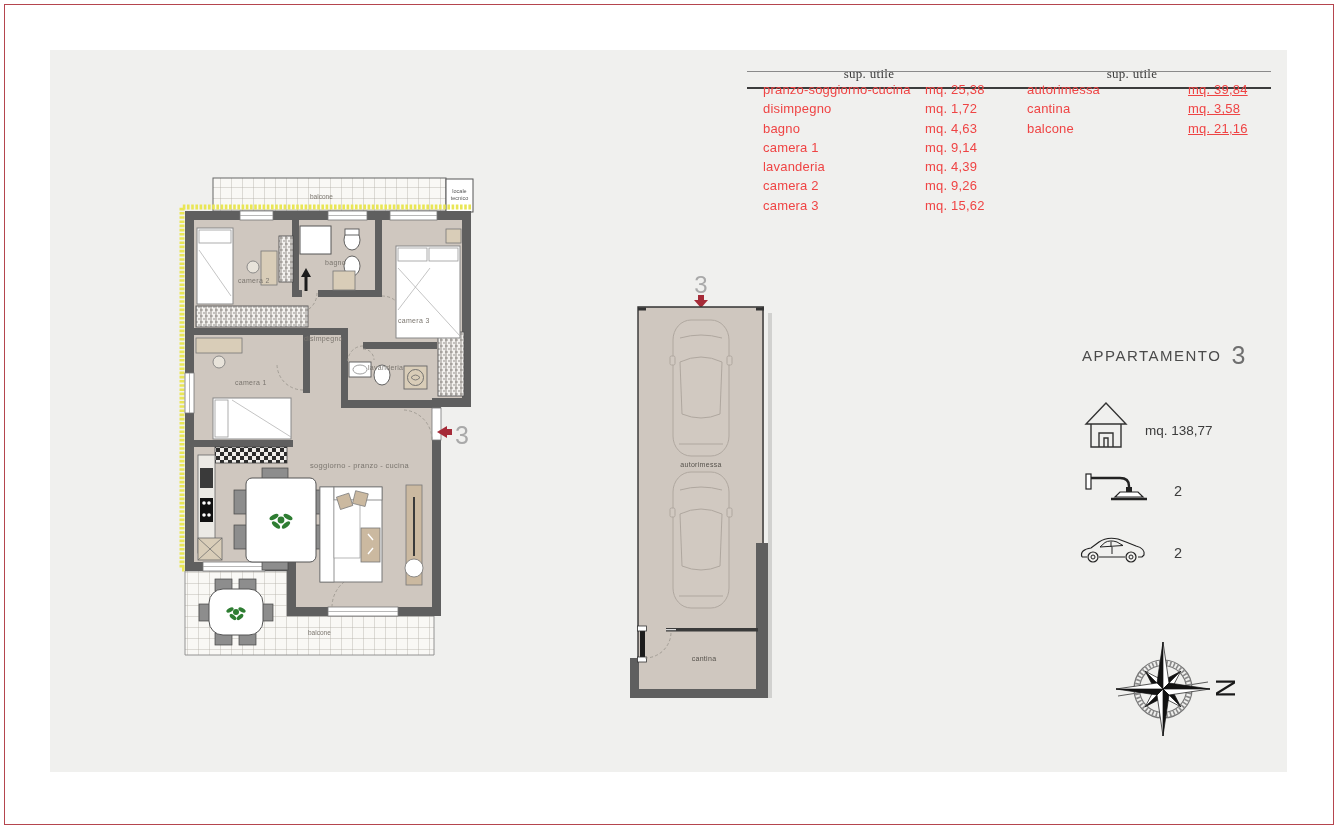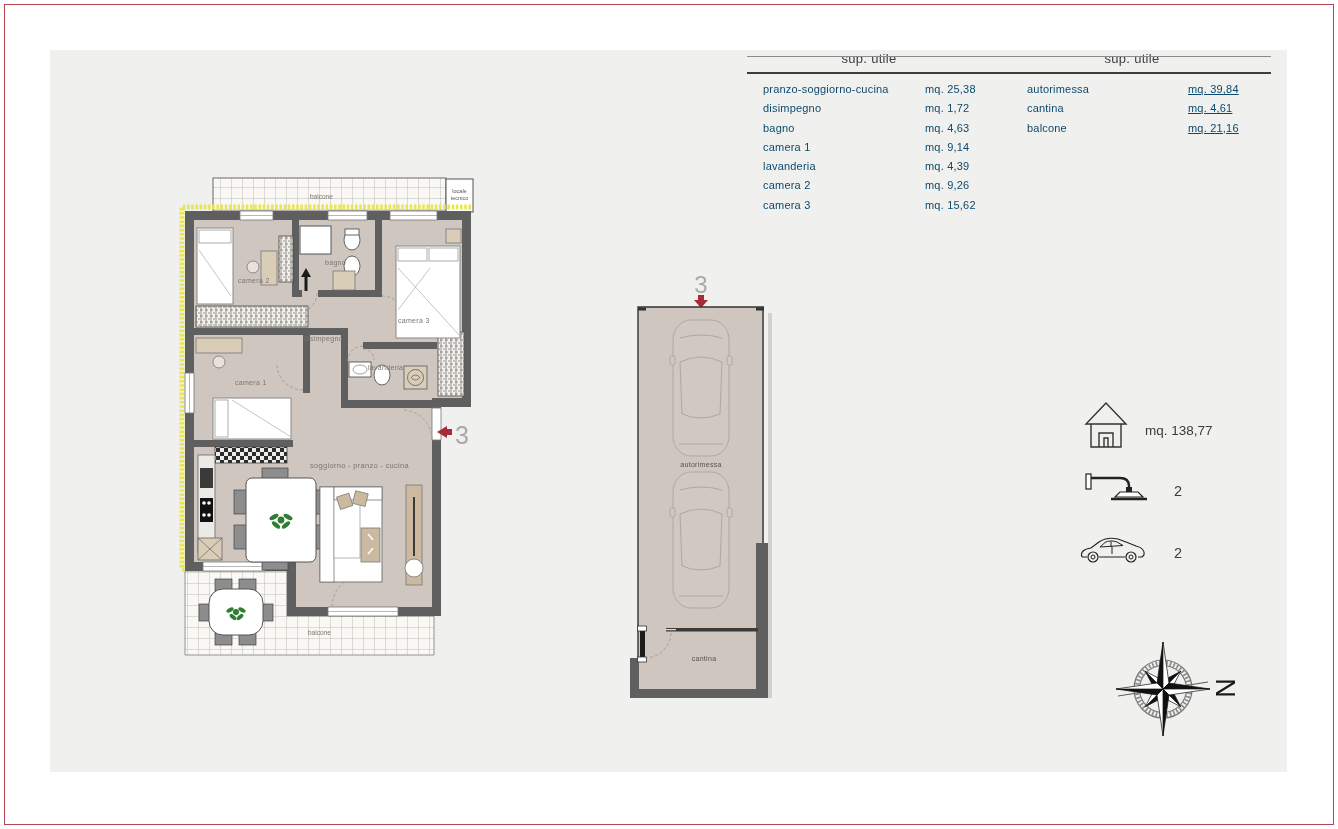--- a/index.html
+++ b/index.html
@@ -2,27 +2,27 @@
 <html><head>
 <meta charset="utf-8">
 <style>
   html,body{margin:0;padding:0;background:#888;}
   #page{position:relative;width:1338px;height:829px;background:#ffffff;overflow:hidden;
         font-family:"Liberation Sans","DejaVu Sans",sans-serif;}
   #red-border{position:absolute;left:4px;top:4px;right:4px;bottom:4px;border:1.5px solid #b5454e;pointer-events:none;}
   #panel{position:absolute;left:50px;top:50px;width:1237px;height:722px;background:#f0f0ee;}
   svg{position:absolute;left:0;top:0;}
   
-  #tables-header{position:absolute;left:747px;top:42px;width:524px;height:31px;}
+  #tables-header{position:absolute;left:747px;top:57px;width:524px;height:31px;font-family:Liberation Serif, serif;}
   #tables-header .rule-top{position:absolute;left:0;right:0;top:14px;height:1px;background:#8a8a8a;}
   #tables-header .rule-bottom{position:absolute;left:0;right:0;top:30px;height:2px;background:#3c3c3c;}
   #tables-header .hdr{position:absolute;top:9px;transform:translateX(-50%);font-size:13px;color:#3c3c3c;letter-spacing:.3px;}
   #tables-header .hdr.left{left:122px;}
   #tables-header .hdr.right{left:385px;}
-  .areas-table{position:absolute;font-size:11px;color:#0c4a6e;letter-spacing:.2px;}
+  .areas-table{position:absolute;font-size:13px;color:#ef4444;letter-spacing:.2px;}
   .areas-table .row{position:relative;height:19.3px;line-height:19.3px;white-space:nowrap;}
   .areas-table .val{position:absolute;top:0;}
   #table-apartment{left:763px;top:80px;width:230px;}
   #table-apartment .val{left:162px;}
   #table-accessory{left:1027px;top:80px;width:240px;}
   #table-accessory .val{left:161px;text-decoration:underline;}
   
   #apt-title{position:absolute;left:1082px;top:341px;font-size:15px;color:#4b4b4b;letter-spacing:1.5px;}
   #apt-title .big-num{font-size:25px;color:#6f6f6f;letter-spacing:0;margin-left:10px;vertical-align:-3px;}
   .info-value{position:absolute;font-size:13.5px;color:#3c3c3c;}
@@ -49,21 +49,21 @@
     <div class="row"><span>disimpegno</span><span class="val">mq. 1,72</span></div>
     <div class="row"><span>bagno</span><span class="val">mq. 4,63</span></div>
     <div class="row"><span>camera 1</span><span class="val">mq. 9,14</span></div>
     <div class="row"><span>lavanderia</span><span class="val">mq. 4,39</span></div>
     <div class="row"><span>camera 2</span><span class="val">mq. 9,26</span></div>
     <div class="row"><span>camera 3</span><span class="val">mq. 15,62</span></div>
   </div>
 
   <div id="table-accessory" class="areas-table">
     <div class="row"><span>autorimessa</span><span class="val">mq. 39,84</span></div>
-    <div class="row"><span>cantina</span><span class="val">mq. 4,61</span></div>
+    <div class="row"><span>cantina</span><span class="val">mq. 3,58</span></div>
     <div class="row"><span>balcone</span><span class="val">mq. 21,16</span></div>
   </div>
 
   <svg width="1338" height="829" viewBox="0 0 1338 829">
     <defs>
       <pattern id="tile" width="11" height="11" patternUnits="userSpaceOnUse">
         <rect width="11" height="11" fill="#f9f8f5"></rect>
         <path d="M11 0H0V11" fill="none" stroke="#b1aca4" stroke-width="0.8"></path>
       </pattern>
       <pattern id="ward" width="5" height="6" patternUnits="userSpaceOnUse">
@@ -304,20 +304,23 @@
         <rect x="637.5" y="626" width="9" height="5" fill="#fff" stroke="#333" stroke-width="0.8"></rect>
         <rect x="637.5" y="657" width="9" height="5" fill="#fff" stroke="#333" stroke-width="0.8"></rect>
         <path d="M645,658 A26 26 0 0 0 671,632" fill="none" stroke="#a39e96" stroke-width="1" stroke-dasharray="3 2.2"></path>
       </g>
 
       <text x="701" y="467" font-size="7" fill="#55514b" text-anchor="middle" letter-spacing="0.3">autorimessa</text>
       <text x="704" y="661" font-size="7" fill="#55514b" text-anchor="middle" letter-spacing="0.3">cantina</text>
     </g>
   </svg>
 
+  <div id="apt-title">
+    <span>APPARTAMENTO</span><span class="big-num">3</span>
+  </div>
 
   <svg style="left:1082px;top:400px;" width="48" height="50" viewBox="0 0 48 50">
     <path d="M24,3 L4,24 H44 Z" fill="none" stroke="#333" stroke-width="1.4"></path>
     <path d="M9,24 V47 H39 V24" fill="none" stroke="#333" stroke-width="1.4"></path>
     <path d="M17,47 V33 H31 V47 M22,47 V38 H26 V47" fill="none" stroke="#333" stroke-width="1.4"></path>
   </svg>
   <div id="total-area" class="info-value">mq. 138,77</div>
 
   <svg style="left:1084px;top:472px;" width="72" height="36" viewBox="0 0 72 36">
     <rect x="2" y="2" width="5" height="15" fill="#fff" stroke="#222" stroke-width="1.2"></rect>

